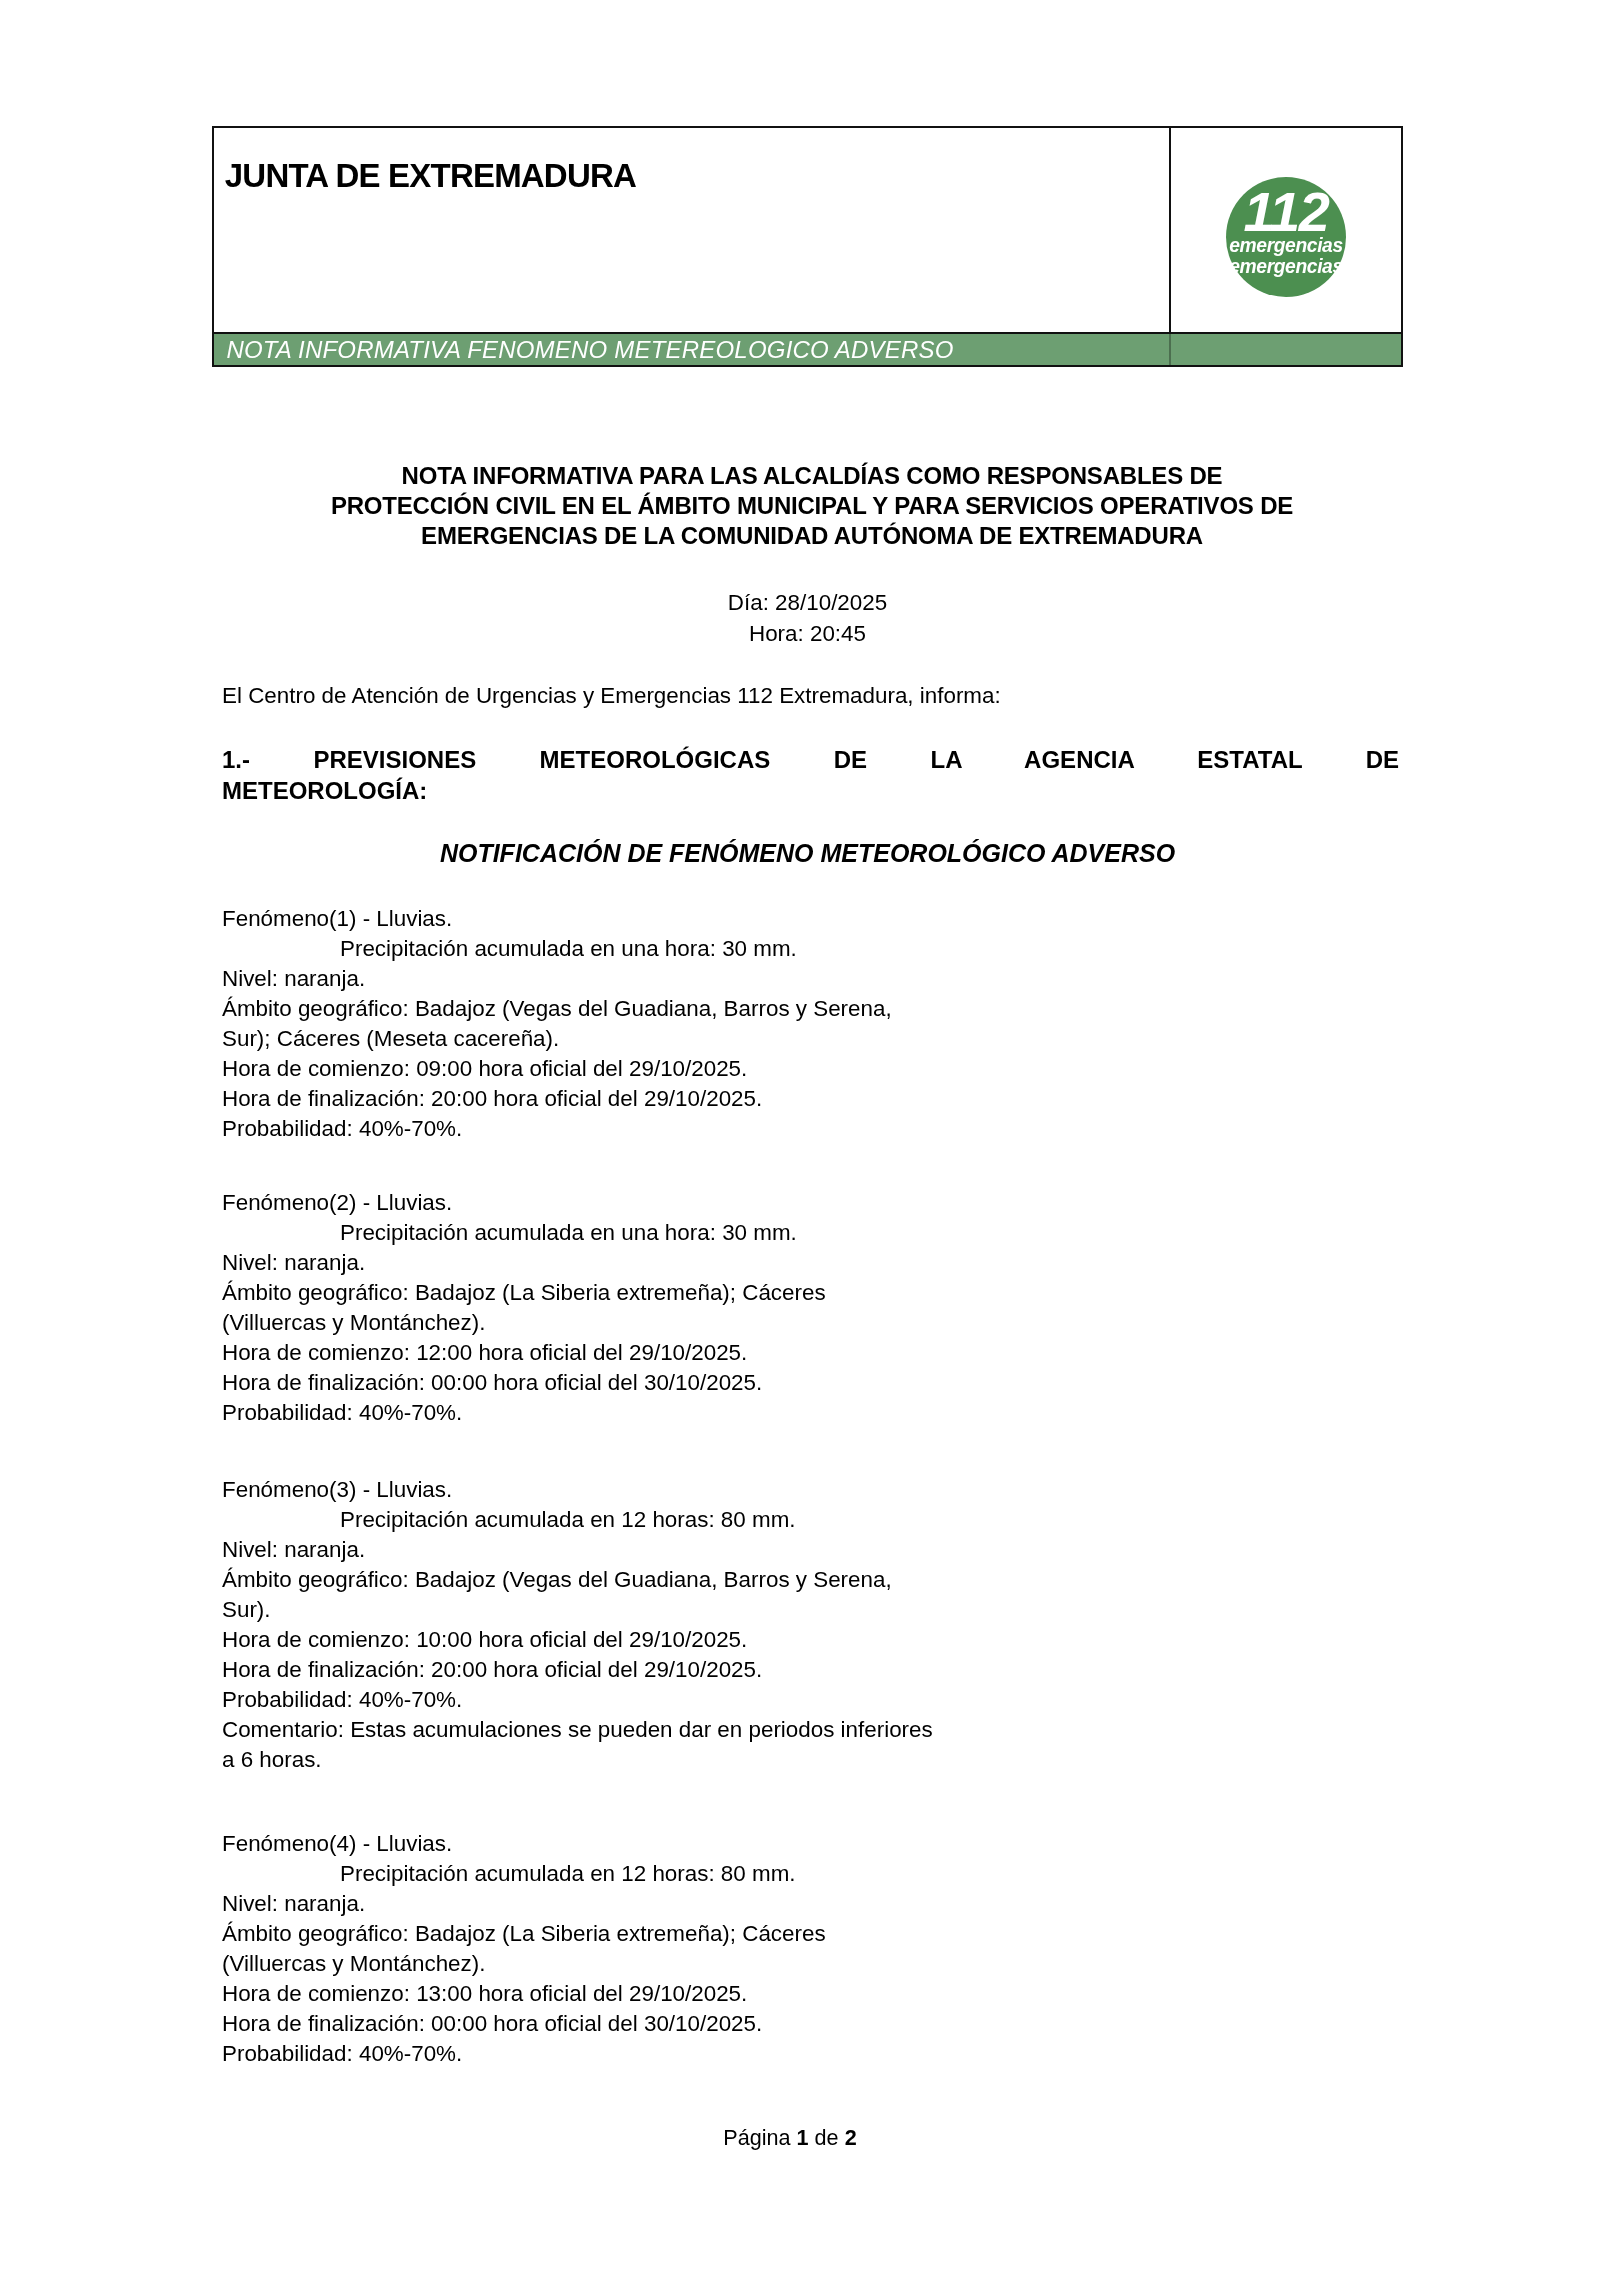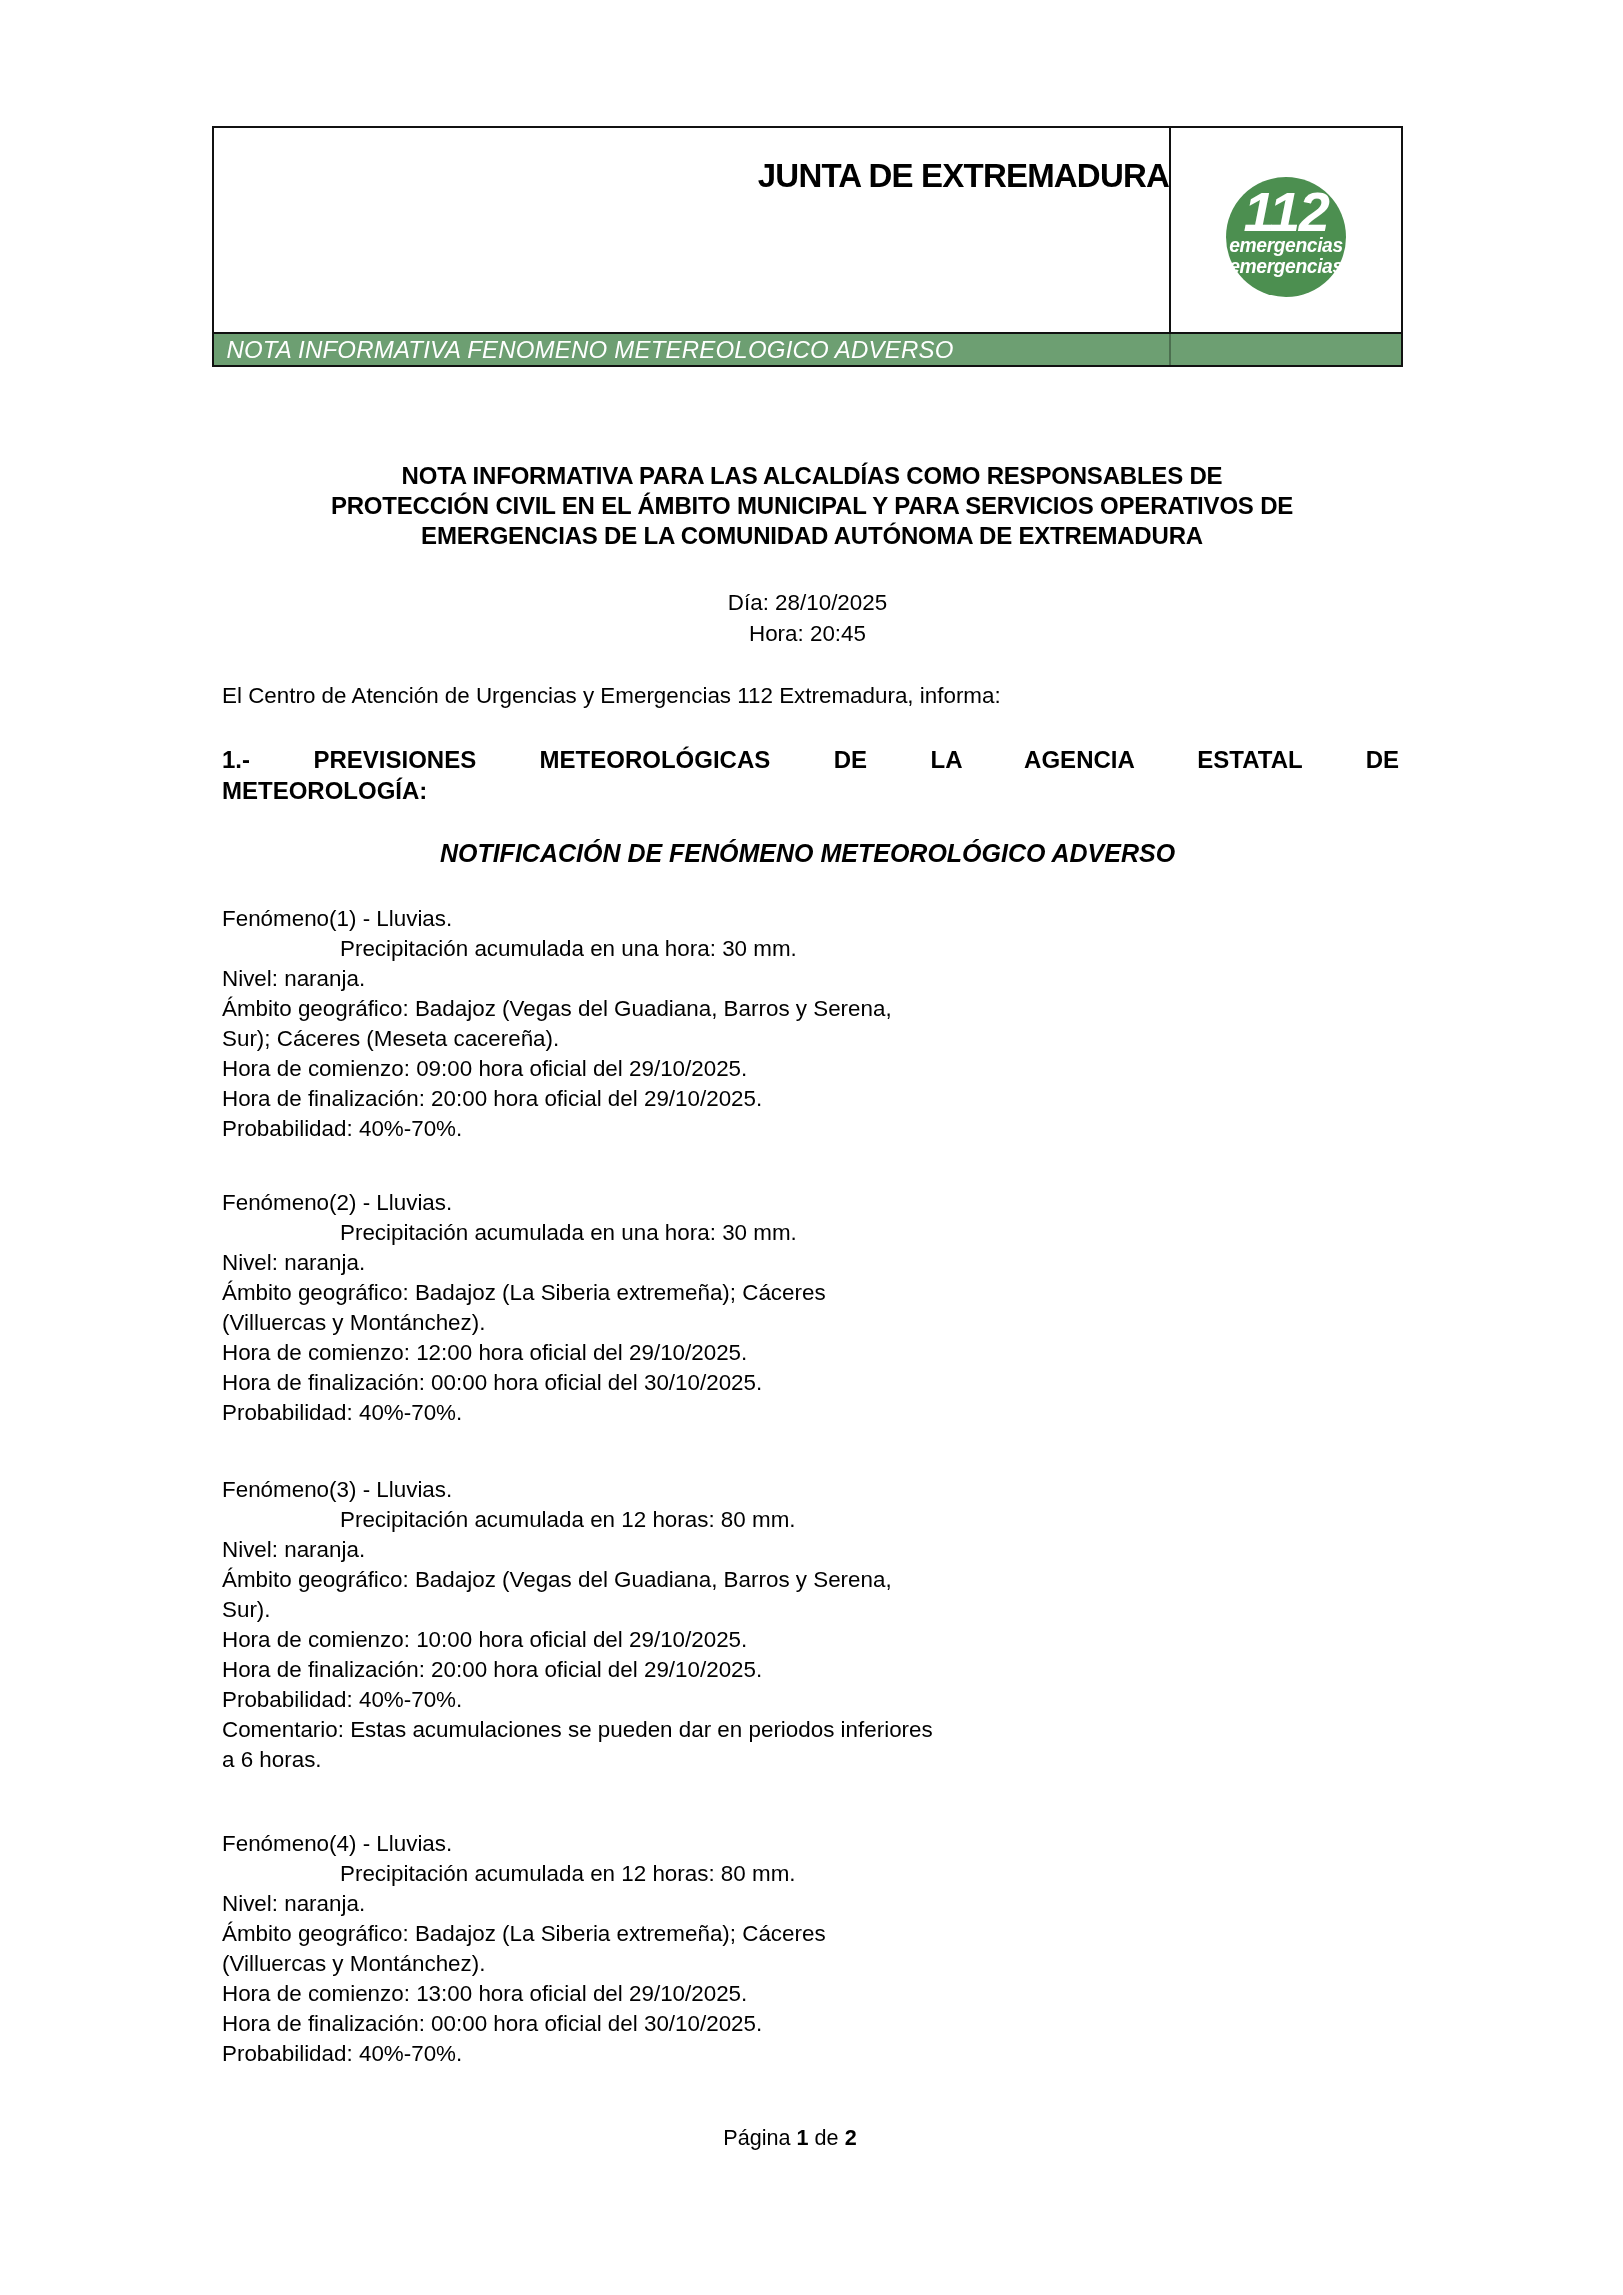--- a/index.html
+++ b/index.html
@@ -20,21 +20,20 @@
   }
   .lh-main{display:flex;height:204px;}
   .org-cell{
     width:957px;box-sizing:border-box;
     border-right:2.3px solid #111;
     padding:29px 0 0 10.8px;
   }
   .org-name{
     font-size:33px;font-weight:bold;letter-spacing:-0.8px;
     margin-bottom:39px;
-    text-align:right;
   }
   .dept-lines{
     font-size:22.4px;line-height:32px;white-space:pre-line;
   }
   .logo-cell{
     flex:1;display:flex;align-items:center;justify-content:center;
   }
   .logo-circle{
     width:120px;height:120px;border-radius:50%;
     background:#4c8f50;color:#fff;

